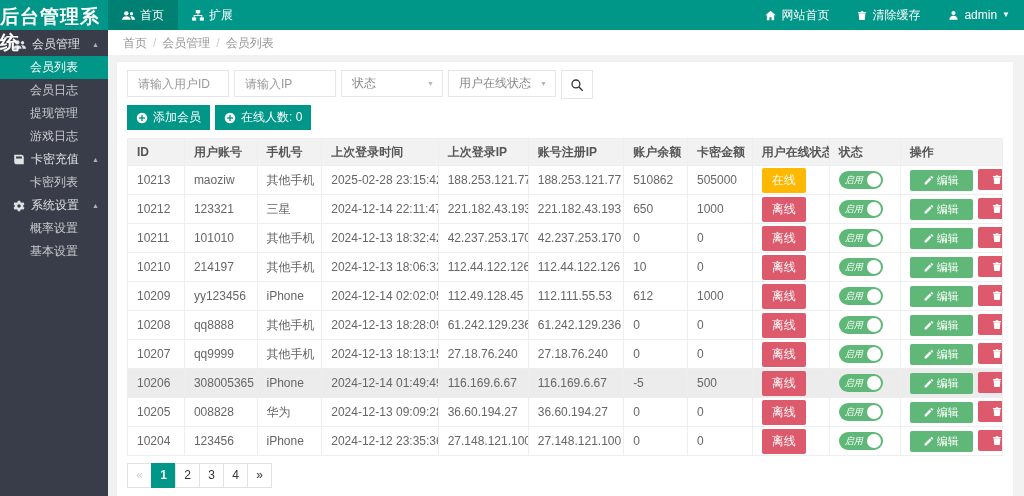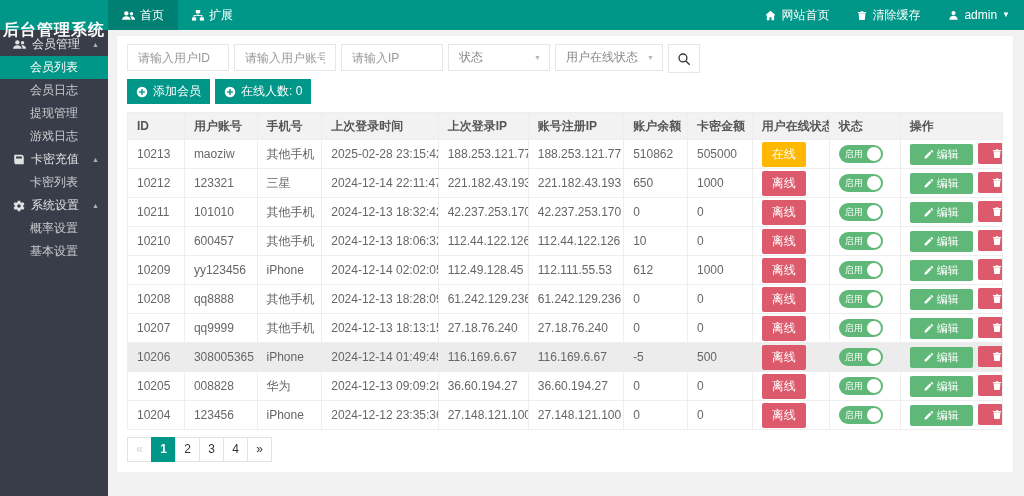--- a/index.html
+++ b/index.html
@@ -4,21 +4,21 @@
 <style>
   * { margin:0; padding:0; box-sizing:border-box; }
   html,body { width:1024px; height:496px; overflow:hidden;
     font-family:"Liberation Sans","DejaVu Sans",sans-serif; font-size:12px; color:#666; background:#f2f2f2; }
   :root { --primary:#009688; --online:#FFB800; --offline:#DC5A6B; --green:#5FB878; --sidebar:#393D49; }
 
   
   .header { position:absolute; top:0; left:0; width:1024px; height:30px; background:var(--primary);
     display:flex; align-items:stretch; color:#fff; z-index:5; }
   .logo { width:108px; display:flex; align-items:center; justify-content:center;
-    font-weight:bold; font-size:16px; letter-spacing:1px;margin-top:30px; }
+    font-weight:bold; font-size:19px; letter-spacing:1px;margin-top:30px; }
   .nav-item { padding:0 14px; display:flex; align-items:center; gap:5px; cursor:pointer; }
   .nav-item.active { background:rgba(0,0,0,.15); }
   .header-right { margin-left:auto; display:flex; }
   .ico { display:inline-flex; align-items:center; line-height:0; }
   .caret-txt { font-size:8px; line-height:1; }
 
   
   .sidebar { position:absolute; top:30px; left:0; bottom:0; width:108px; background:var(--sidebar); padding-top:3px; }
   .side-title { height:23px; display:flex; align-items:center; gap:6px; padding-left:13px;
     color:rgba(255,255,255,.85); position:relative; cursor:pointer; }
@@ -56,21 +56,21 @@
   table { width:100%; border-collapse:collapse; border:1px solid #e6e6e6; table-layout:fixed; }
   th, td { border:1px solid #eee; padding:0 9px; text-align:left; font-size:12px;
     overflow:hidden; white-space:nowrap; }
   thead th { background:#f2f2f2; color:#555; font-weight:bold; height:27px; }
   tbody td { height:29px; color:#666; }
   tr.hl td { background:#ececec; }
   .badge { display:inline-block; padding:4px 10px; color:#fff; font-size:12px; border-radius:2px; }
   .badge.online { background:var(--online); }
   .badge.offline { background:var(--offline); }
   .switch { width:44px; height:18px; border-radius:9px; background:var(--green); display:inline-flex;
-    align-items:center; position:relative; cursor:pointer; vertical-align:middle; }
+    align-items:center; position:relative; cursor:pointer; vertical-align:middle;font-style:italic; }
   .switch-label { color:#fff; font-size:9px; padding-left:6px; }
   .knob { position:absolute; right:2px; top:2px; width:14px; height:14px; border-radius:50%; background:#fff; }
   .abtn { display:inline-flex; align-items:center; gap:3px; color:#fff; font-size:11px;
     padding:3px 14px; border-radius:2px; cursor:pointer; margin-right:5px; }
   .abtn.edit { background:var(--green); }
   .abtn.del { background:var(--offline);gap:31px; }
 
   
   .pagination { display:flex; margin-top:7px; }
   .page { min-width:25px; height:25px; line-height:23px; padding:0 8px; text-align:center;
@@ -174,27 +174,29 @@
         </svg>
       </span>
       <span>系统设置</span>
       <span class="caret">▲</span>
     </div>
     <div class="side-sub">概率设置</div>
     <div class="side-sub">基本设置</div>
   </div>
 
 <div class="main">
+  <div class="breadcrumb">
+    <span>首页</span><span class="sep">/</span><span>会员管理</span><span class="sep">/</span><span>会员列表</span>
+  </div>
 
   <div class="body-wrap">
     <div class="card">
 
       <div class="filter-row">
         <input class="filter-input" placeholder="请输入用户ID" style="">
-        <input class="filter-input" placeholder="请输入用户账号" style="">
         <input class="filter-input" placeholder="请输入IP" style="">
         <div class="fake-select">
           <span>状态</span>
           <span class="sel-caret">▼</span>
         </div>
         <div class="fake-select" style="width:108px">
           <span>用户在线状态</span>
           <span class="sel-caret">▼</span>
         </div>
         <div class="search-btn">
@@ -345,21 +347,21 @@
                   <span class="ico">
                     <svg width="10" height="11" viewBox="0 0 16 16" fill="currentColor">
                       <path d="M2.5 4.5h11L12.4 15H3.6zM6 1h4v1.5h4.5V4h-13V2.5H6z"></path>
                     </svg>
                   </span>
                   <span>删除</span>
                 </span></td>
             </tr>
             <tr>
               <td>10210</td>
-              <td>600457</td>
+              <td>214197</td>
               <td>其他手机</td>
               <td>2024-12-13 18:06:32</td>
               <td>112.44.122.126</td>
               <td>112.44.122.126</td>
               <td>10</td>
               <td>0</td>
               <td><span class="badge offline">离线</span></td>
               <td><span class="switch">
                   <span class="switch-label">启用</span>
                   <span class="knob"></span>

